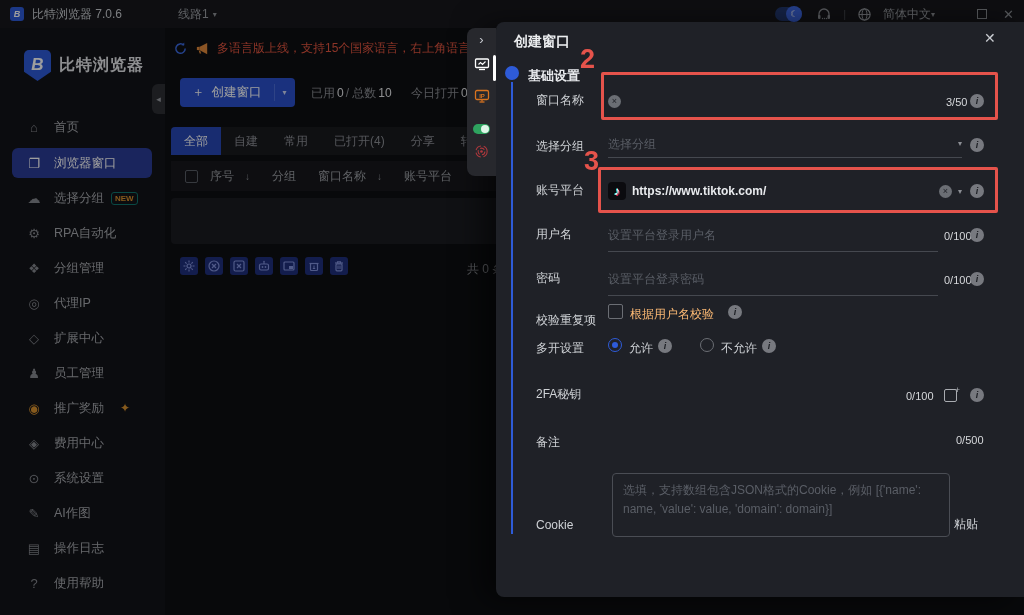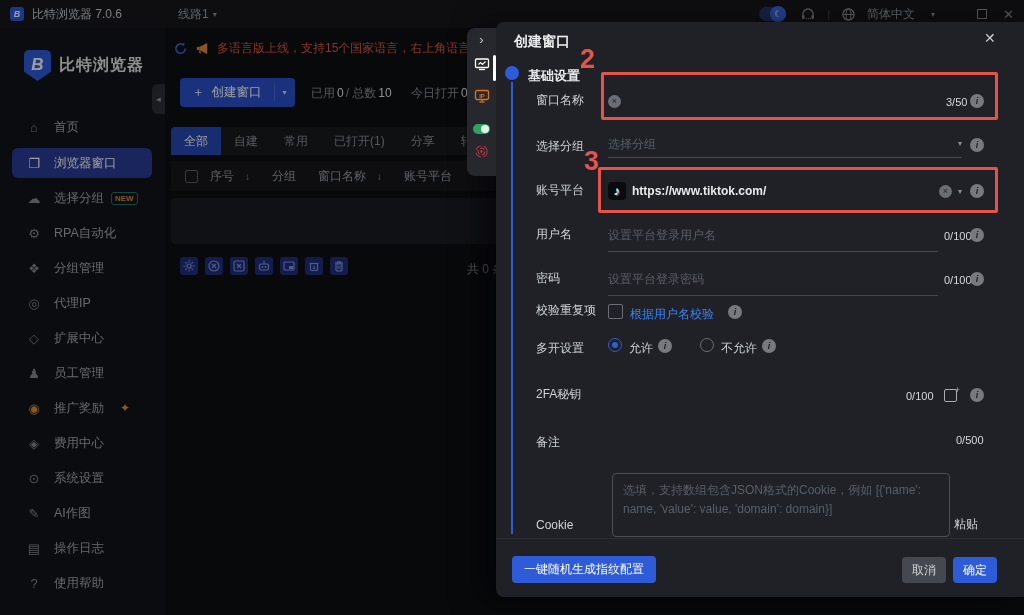--- a/index.html
+++ b/index.html
@@ -10,21 +10,21 @@
   
   .titlebar { position:absolute; left:0; top:0; width:1024px; height:28px; background:#17181c; display:flex; align-items:center; z-index:10; }
   .tb-logo { width:14px; height:14px; margin-left:10px; border-radius:3px; background:#2e5bd8; color:#fff; font-size:9px; font-weight:bold; text-align:center; line-height:14px; font-style:italic; }
   .tb-title { margin-left:8px; color:#c8cbd0; font-size:12px; }
   .tb-line { margin-left:56px; color:#9a9da3; font-size:12px; display:flex; align-items:center; gap:4px; }
   .tb-right { position:absolute; right:0; top:0; height:28px; display:flex; align-items:center; }
   .toggle-pill { position:relative; width:27px; height:14px; border-radius:7px; background:#22386e; margin-right:14px; }
   .toggle-knob { position:absolute; right:0; top:-1px; width:16px; height:16px; border-radius:50%; background:#3d66e0; color:#fff; font-size:9px; line-height:16px; text-align:center; }
   .tb-ico { color:#8b8e94; margin-right:11px; display:flex; align-items:center; }
   .tb-divider { color:#45484f; font-size:11px; margin-right:11px; }
-  .tb-lang { color:#9a9da3; font-size:12px; display:flex; align-items:center; gap:16px; margin-right:42px; }
+  .tb-lang { color:#9a9da3; font-size:12px; display:flex; align-items:center; gap:0; margin-right:42px; }
   .tb-max { width:10px; height:10px; border:1px solid #8b8e94; margin-right:16px; }
   .tb-close { color:#8b8e94; font-size:13px; margin-right:10px; }
   .caret { font-size:8px; color:#8b8e94; }
 
   
   .sidebar { position:absolute; left:0; top:28px; width:165px; height:587px; background:#131419; z-index:5; }
   .brand { position:absolute; left:24px; top:22px; display:flex; align-items:center; gap:8px; }
   .brand-shield { width:27px; height:31px; background:#2e5bd8; border-radius:5px 5px 8px 8px; clip-path:polygon(0 0,100% 0,100% 70%,50% 100%,0 70%); color:#fff; font-size:17px; font-weight:bold; font-style:italic; text-align:center; line-height:29px; }
   .brand-name { color:#e4e6e9; font-size:16px; font-weight:bold; letter-spacing:1px; }
   .collapse-tab { position:absolute; left:152px; top:56px; width:13px; height:30px; background:#2e3035; border-radius:6px 0 0 6px; color:#9a9da3; font-size:9px; text-align:center; line-height:30px; }
@@ -81,21 +81,21 @@
   .dlabel { position:absolute; left:40px; font-size:12px; color:#cfd2d6; }
   .dctl { position:absolute; left:112px; display:flex; align-items:center; gap:6px; border-bottom:1px solid #45484f; }
   .dctl input { flex:1; min-width:0; background:transparent; border:none; outline:none; color:#e8eaed; font-size:12px; font-family:inherit; }
   .dctl input::placeholder, textarea::placeholder { color:#5a5e66; }
   .clear-ic { width:13px; height:13px; border-radius:50%; background:#6b6e74; color:#1f2127; font-size:9px; line-height:13px; text-align:center; flex:none; }
   .info-ic { position:absolute; width:14px; height:14px; border-radius:50%; background:#77797f; color:#1d1f24; font-size:9px; font-weight:bold; font-style:italic; line-height:14px; text-align:center; }
   .cnt { position:absolute; font-size:11px; color:#d6d8db; }
   .sel-caret { font-size:8px; color:#8b8e94; flex:none; }
   .tiktok { width:18px; height:18px; background:#0b0b0f; border-radius:4px; color:#fff; font-size:12px; text-align:center; line-height:18px; flex:none; text-shadow:-1px 0 0 #25f4ee, 1px 1px 0 #fe2c55; }
   .cbx { position:absolute; width:15px; height:15px; border:1px solid #6b6e74; border-radius:2px; background:transparent; }
-  .cbx-label { position:absolute; font-size:12px; color:#3b82f6; }
+  .cbx-label { position:absolute; font-size:12px; color:#fdba74; }
   .radio { position:absolute; width:14px; height:14px; border-radius:50%; border:1.5px solid #6b6e74; }
   .radio.sel { border-color:#2e5bd8; }
   .radio.sel i { position:absolute; left:2.5px; top:2.5px; width:6px; height:6px; border-radius:50%; background:#2e5bd8; display:block; }
   .rlabel { position:absolute; font-size:12px; color:#cfd2d6; }
   .copy-ic { position:absolute; width:13px; height:13px; border:1.5px solid #a9acb1; border-radius:2px; }
   .copy-ic i { position:absolute; right:-4px; top:-5px; font-style:normal; color:#a9acb1; font-size:9px; }
   textarea { position:absolute; background:transparent; border:1px solid #4a4d54; border-radius:4px; color:#e8eaed; font-size:12px; font-family:inherit; padding:7px 10px; resize:none; outline:none; line-height:1.55; }
   .paste { position:absolute; font-size:12px; color:#d0d3d7; background:none; border:none; }
   .dlg-footer { position:absolute; left:0; top:516px; width:528px; height:59px; border-top:1px solid #2b2d33; }
   .gen-btn { position:absolute; left:16px; top:17px; height:27px; padding:0 12px; background:#2e5bd8; border:none; border-radius:4px; color:#fff; font-size:12px; }
@@ -241,21 +241,21 @@
 
     <div class="stats">
       <span>已用</span><b>0</b><span>/ 总数</span><b>10</b><span class="gap"></span>
       <span>今日打开</span><b>0</b><span>/ 总数</span><b>50</b>
     </div>
 
     <div class="tabsbar">
       <span class="tab active">全部</span>
       <span class="tab">自建</span>
       <span class="tab">常用</span>
-      <span class="tab">已打开(1)</span>
+      <span class="tab">已打开(4)</span>
       <span class="tab">分享</span>
       <span class="tab">转移</span>
     </div>
 
     <div class="thead">
       <span class="th-cb"></span>
       <span class="th">
           <span>序号</span>
           <span class="sort">↓</span>
         </span>
@@ -394,21 +394,21 @@
     <span class="cnt" style="left:448px;top:208px">0/100</span>
     <span class="info-ic" style="left:474px;top:206px">i</span>
 
     <span class="dlabel" style="top:248px">密码</span>
     <div class="dctl" style="top:240px;width:330px;height:34px">
       <input placeholder="设置平台登录密码" style="">
     </div>
     <span class="cnt" style="left:448px;top:252px">0/100</span>
     <span class="info-ic" style="left:474px;top:250px">i</span>
 
-    <span class="dlabel" style="top:280px">校验重复项</span>
+    <span class="dlabel" style="top:290px">校验重复项</span>
     <span class="cbx" style="left:112px;top:282px"></span>
     <span class="cbx-label" style="left:134px;top:284px">根据用户名校验</span>
     <span class="info-ic" style="left:232px;top:283px">i</span>
 
     <span class="dlabel" style="top:318px">多开设置</span>
     <span class="radio sel" style="left:112px;top:316px">
         <i></i>
       </span>
     <span class="rlabel" style="left:133px;top:318px">允许</span>
     <span class="info-ic" style="left:162px;top:317px">i</span>
@@ -423,25 +423,20 @@
       </span>
     <span class="info-ic" style="left:474px;top:366px">i</span>
 
     <span class="dlabel" style="top:412px">备注</span>
     <span class="cnt" style="left:460px;top:412px">0/500</span>
 
     <span class="dlabel" style="top:496px">Cookie</span>
     <textarea style="left: 116px; top: 451px; width: 338px; height: 64px;" placeholder="选填，支持数组包含JSON格式的Cookie，例如 [{'name': name, 'value': value, 'domain': domain}]"></textarea>
     <button class="paste" style="left:458px;top:494px">粘贴</button>
 
-    <div class="dlg-footer">
-      <button class="gen-btn">一键随机生成指纹配置</button>
-      <button class="cancel-btn">取消</button>
-      <button class="confirm-btn">确定</button>
-    </div>
 
     <span class="anno" style="left:84px;top:22px">2</span>
     <div class="anno-rect" style="left:105px;top:50px;width:397px;height:48px"></div>
     <span class="anno" style="left:88px;top:124px">3</span>
     <div class="anno-rect" style="left:102px;top:145px;width:400px;height:46px"></div>
   </div>
 
 </div>
 
 </body></html>

